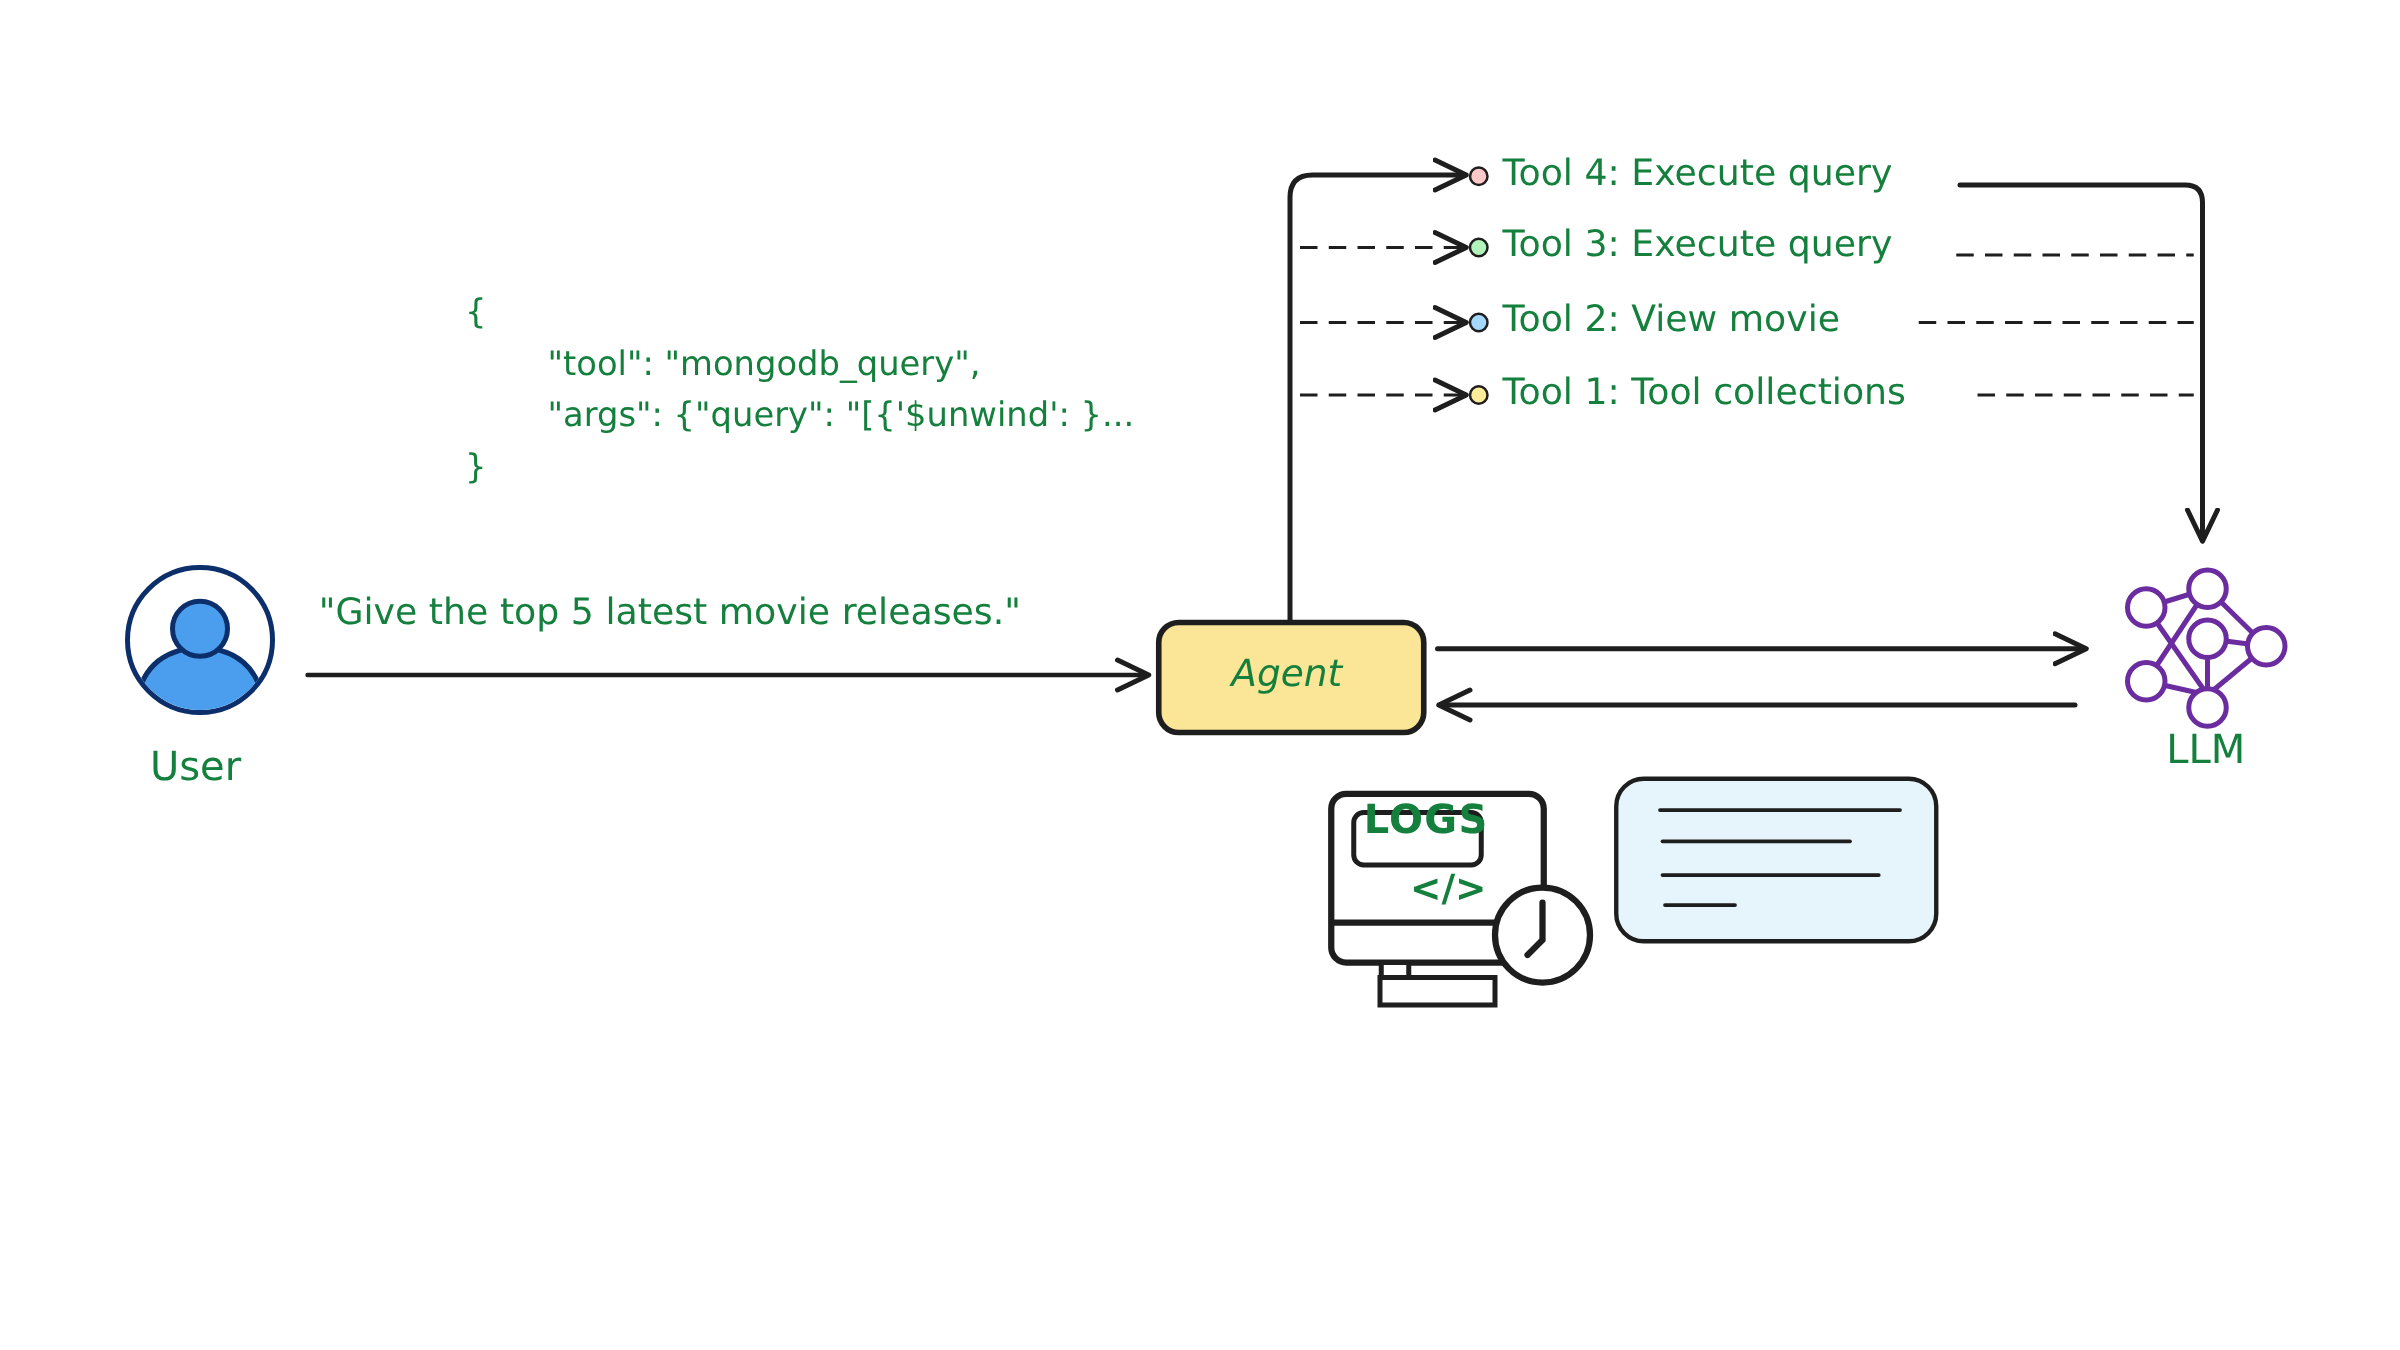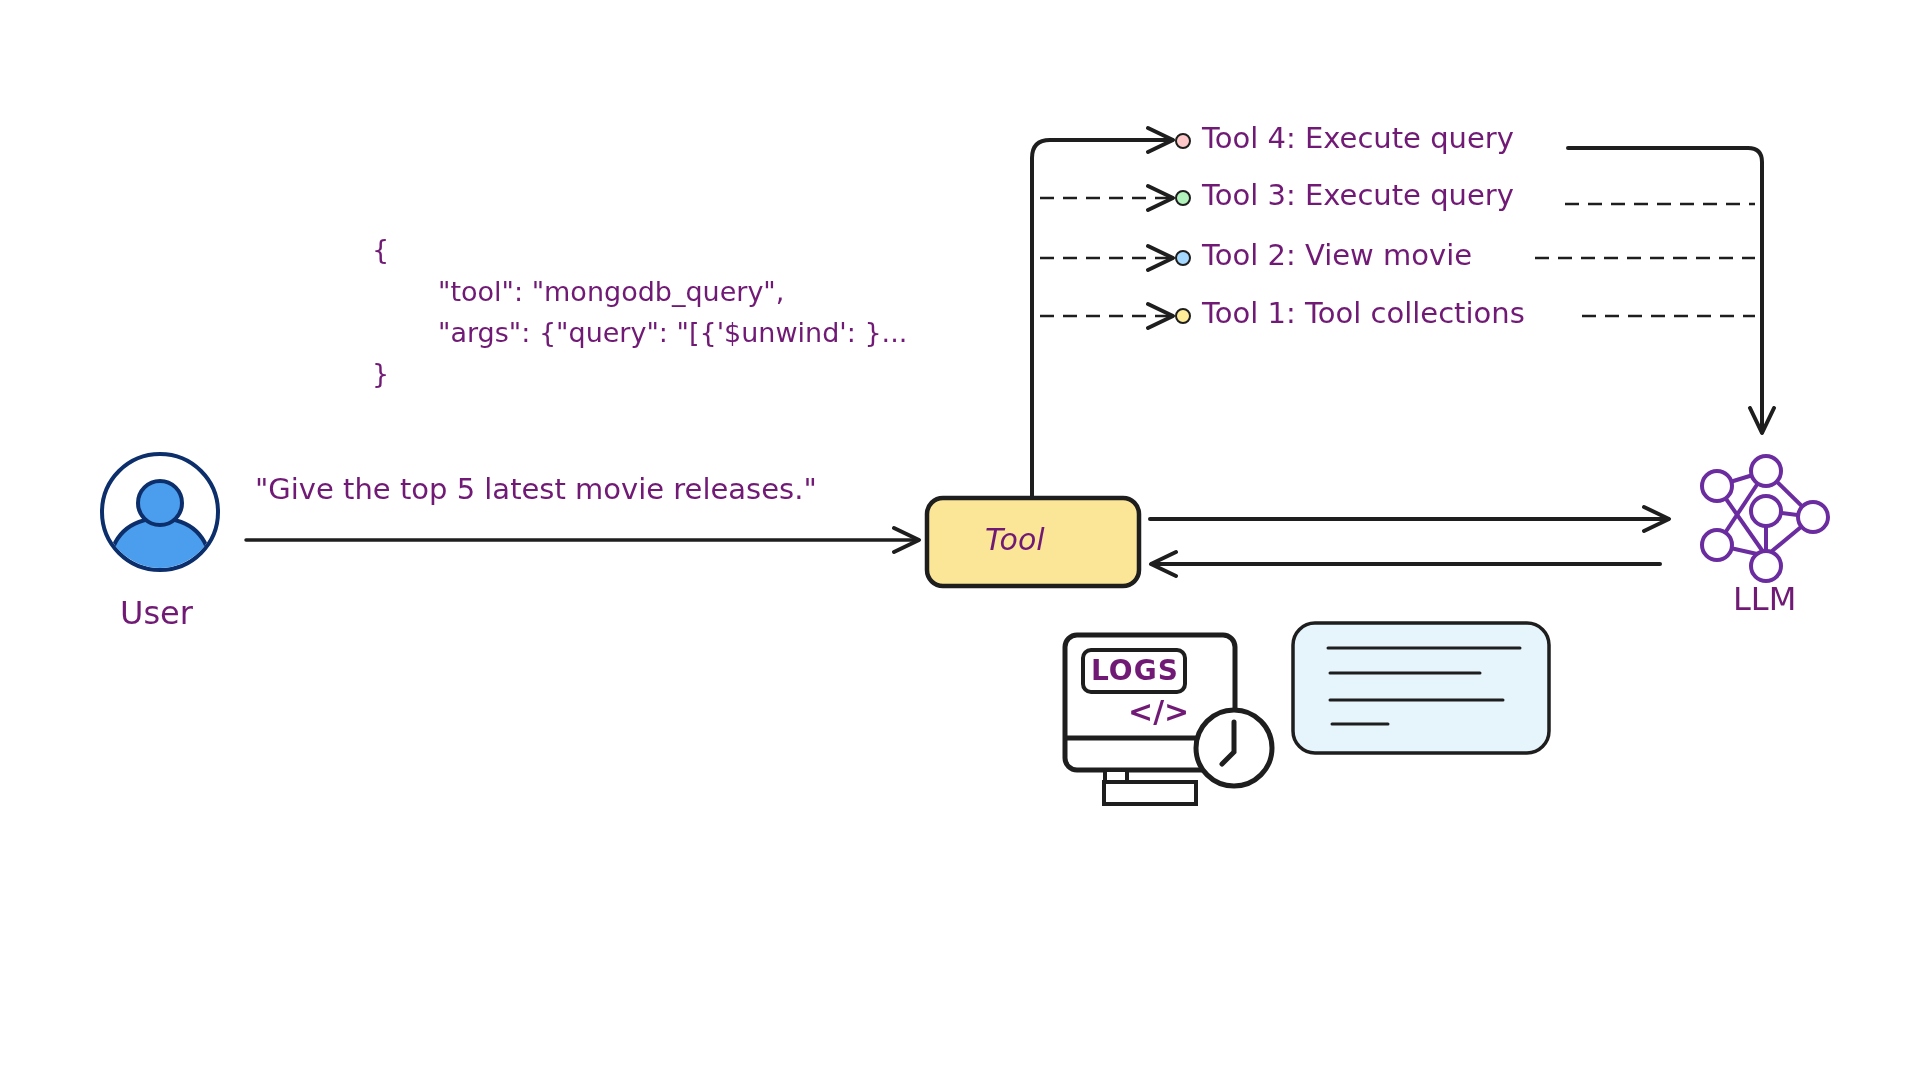--- a/index.html
+++ b/index.html
@@ -1,19 +1,19 @@
 <!DOCTYPE html>
 <html><head>
 <meta charset="utf-8">
 <style>
   html, body { margin:0; padding:0; background:#ffffff; }
   body { width:1920px; height:1080px; position:relative; overflow:hidden;
          font-family: "DejaVu Sans", sans-serif; color:#1e1e1e; }
   svg#canvas { position:absolute; left:0; top:0; }
-  .txt { position:absolute; white-space:pre; font-family:"DejaVu Sans", sans-serif; color:#701a75; }
+  .txt { position:absolute; white-space:pre; font-family:"DejaVu Sans", sans-serif; color:#15803d; }
   .tool-label { font-size:29px; }
   .code { font-size:27px; line-height:40px; }
   .caption { font-size:32px; }
   .prompt { font-size:29px; }
   .agent-label { font-size:30px; font-style:italic; }
 </style>
 </head>
 <body>
 
 <svg id="canvas" width="1920" height="1080" viewBox="0 0 1920 1080">
@@ -94,28 +94,28 @@
     <line x1="1330" y1="673" x2="1480" y2="673"></line>
     <line x1="1330" y1="700" x2="1503" y2="700"></line>
     <line x1="1332" y1="724" x2="1388" y2="724"></line>
   </g>
 </svg>
 
 <div class="txt caption" style="left:120px; top:594px;">User</div>
 
 <div class="txt prompt" style="left:255px; top:472px;">"Give the top 5 latest movie releases."</div>
 
-<div class="txt agent-label" style="left:985px; top:522px;">Tool</div>
+<div class="txt agent-label" style="left:985px; top:522px;">Agent</div>
 
 <div class="txt caption" style="left:1733px; top:580px;">LLM</div>
 
 <div class="txt code" style="left:372px; top:230px;">{</div>
 <div class="txt code" style="left:438px; top:272px;">"tool": "mongodb_query",</div>
 <div class="txt code" style="left:438px; top:313px;">"args": {"query": "[{'$unwind': }...</div>
 <div class="txt code" style="left:372px; top:354px;">}</div>
 
 <div class="txt tool-label" style="left:1202px; top:121px;">Tool 4: Execute query</div>
 <div class="txt tool-label" style="left:1202px; top:178px;">Tool 3: Execute query</div>
 <div class="txt tool-label" style="left:1202px; top:238px;">Tool 2: View movie</div>
 <div class="txt tool-label" style="left:1202px; top:296px;">Tool 1: Tool collections</div>
 
-<div class="txt" style="left:1091px; top:654px; font-size:28px; font-weight:bold; letter-spacing:1px;">LOGS</div>
+<div class="txt" style="left:1091px; top:636px; font-size:32px; font-weight:bold; letter-spacing:1px;">LOGS</div>
 <div class="txt" style="left:1128px; top:694px; font-size:30px; font-weight:bold;">&lt;/&gt;</div>
 
 </body></html>

